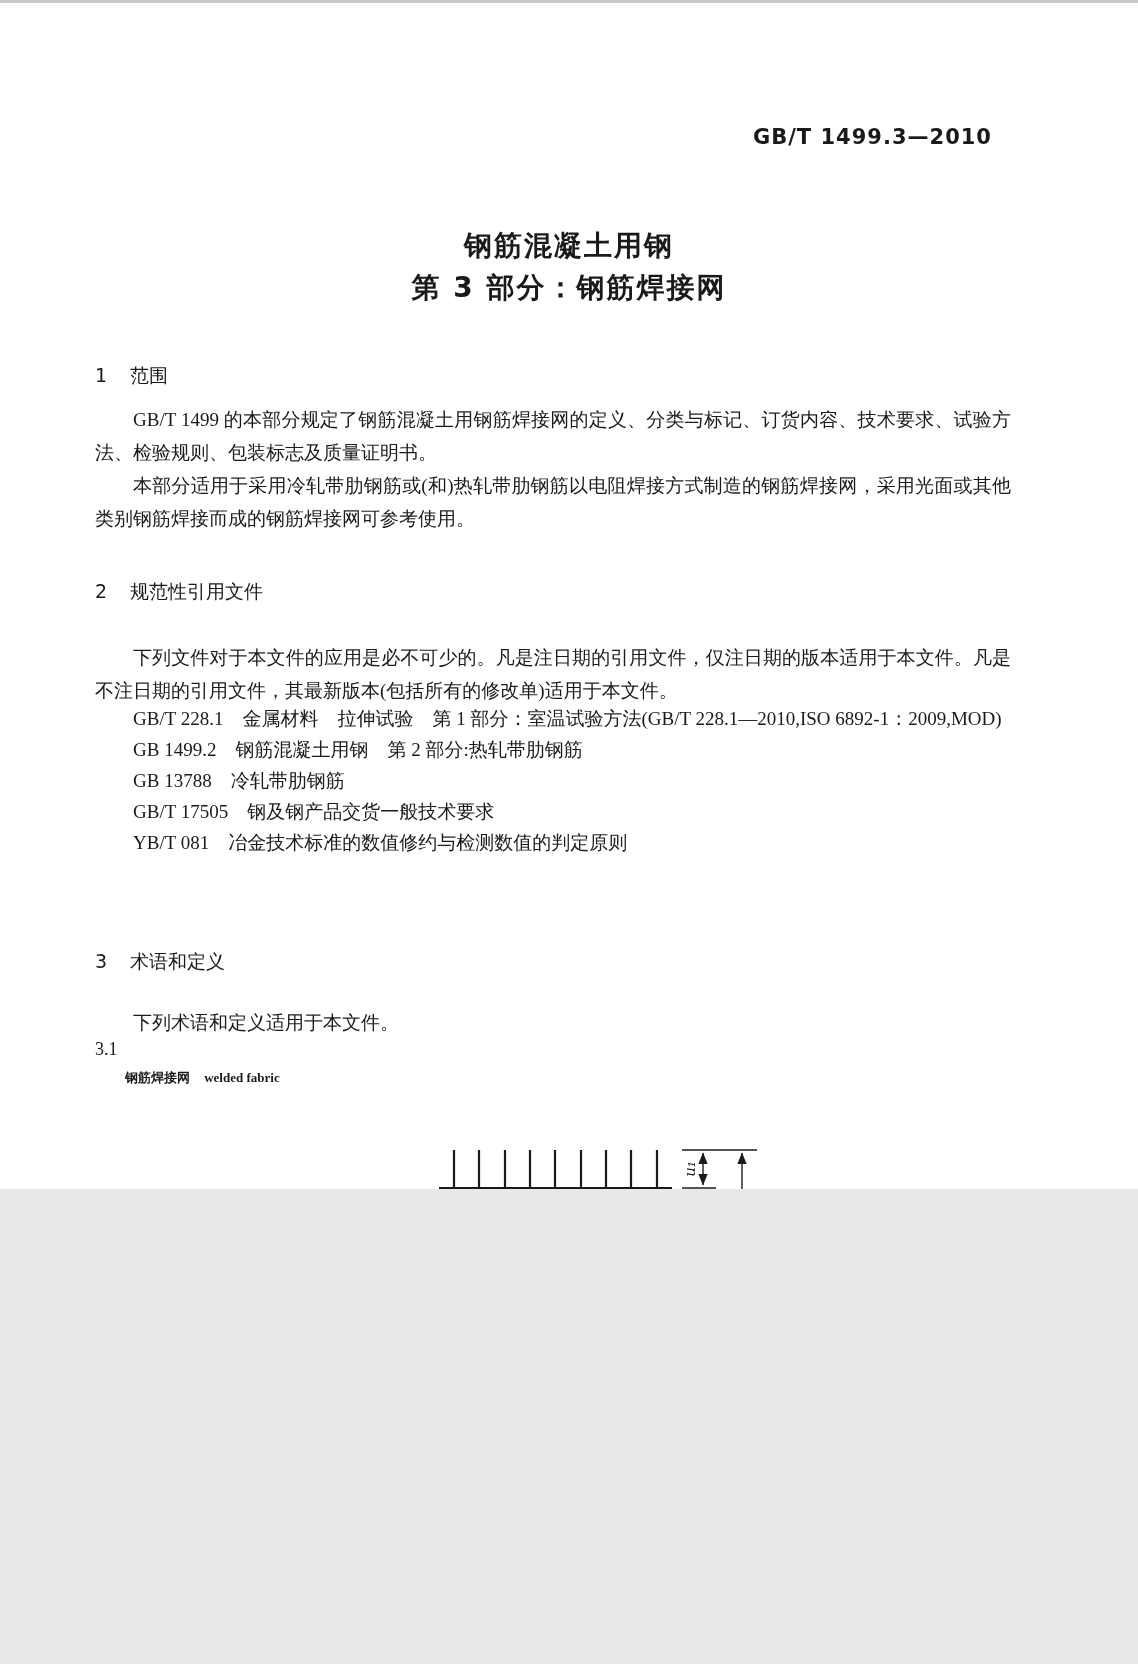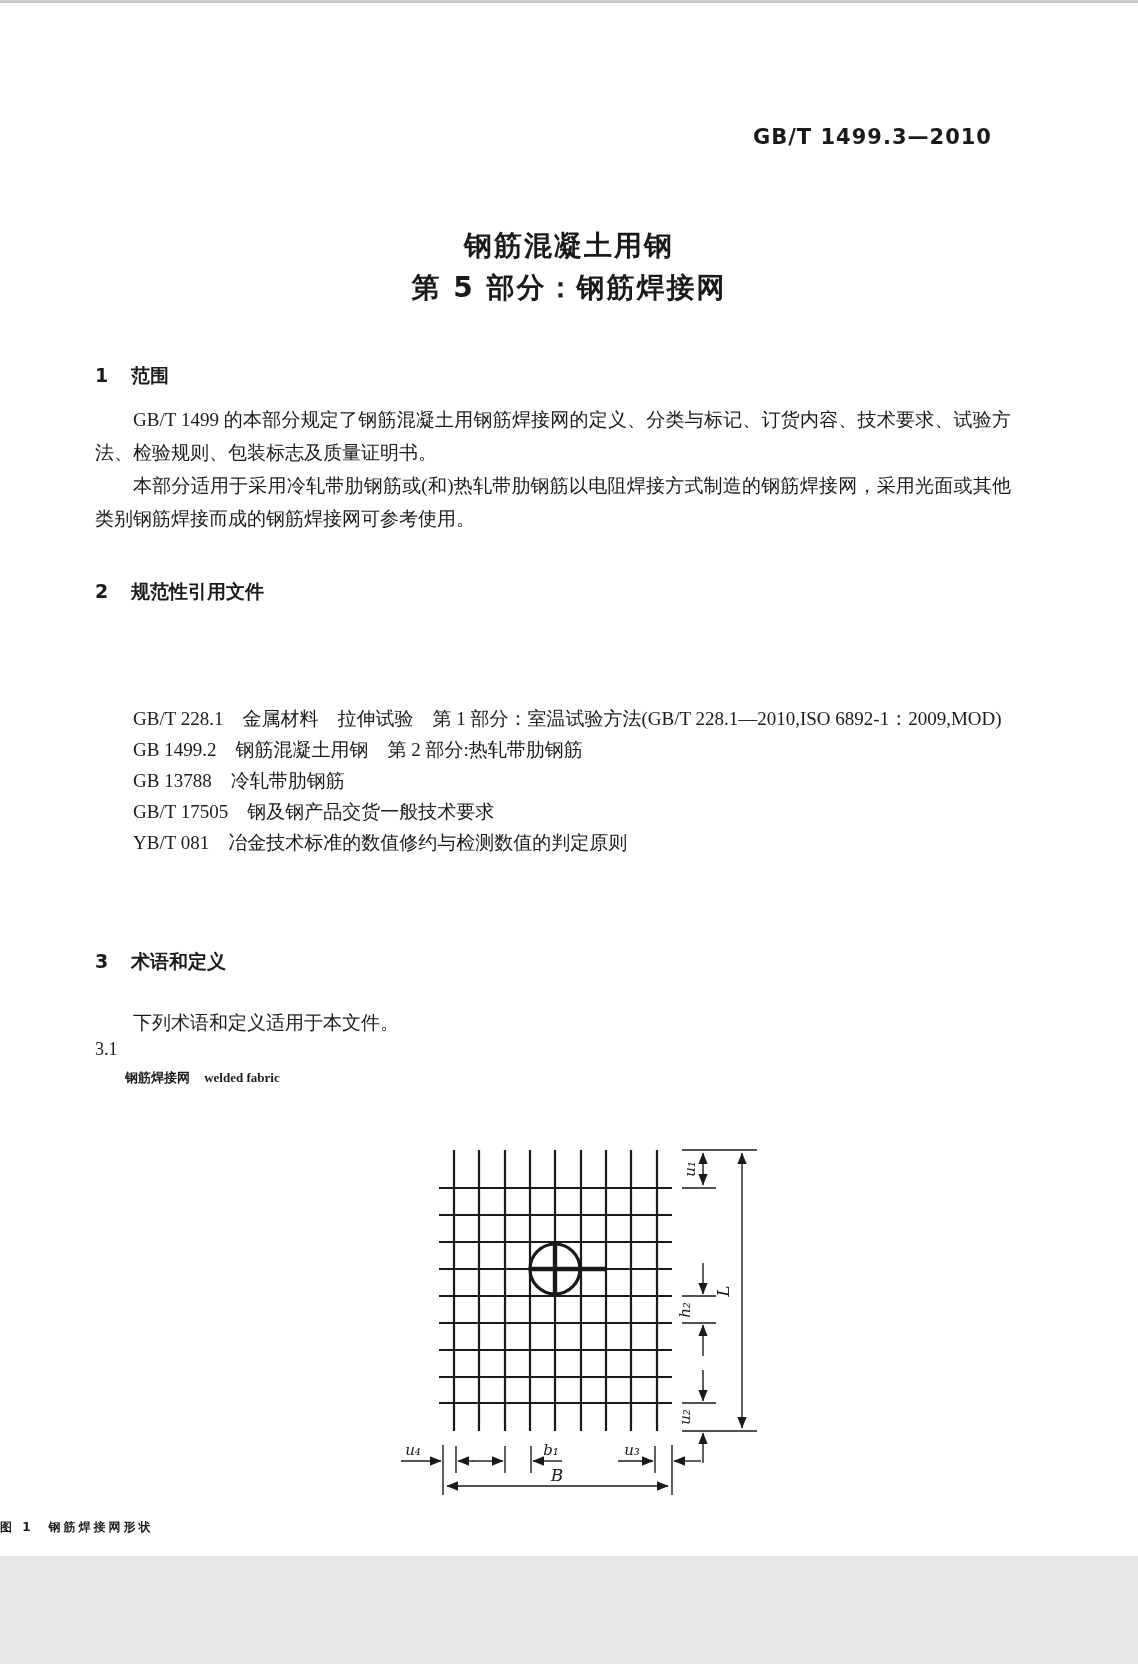--- a/index.html
+++ b/index.html
@@ -1,18 +1,18 @@
 <!DOCTYPE html>
 <html><head>
 <meta charset="utf-8">
 <style>
   html,body { margin:0; padding:0; background:#e8e8e8; }
   .page {
     position:relative;
-    width:1138px; height:1556px;
+    width:1138px; height:1189px;
     margin:0 auto;
     background:#ffffff;
     border-top:3px solid #c9c9c9;
     box-sizing:border-box;
     color:#1a1a1a;
     font-family:"Liberation Serif","DejaVu Serif",serif;
     overflow:hidden;
   }
   .abs { position:absolute; }
 
@@ -24,21 +24,21 @@
   }
   .doc-title { left:0; width:100%; text-align:center;
     font-family:"DejaVu Sans","Liberation Sans",sans-serif;
     font-weight:bold; font-size:28px; letter-spacing:2px; }
   .t1 { top:224px; }
   .t2 { top:266px; }
 
   .sec-heading {
     left:95px;
     font-family:"DejaVu Sans","Liberation Sans",sans-serif;
-    font-weight:bold; font-size:19px;
+    font-weight:normal; font-size:19px;
   }
   .sec-heading .sec-label { margin-left:1.2em; }
 
   .body-par {
     left:95px; width:916px;
     font-size:19px; line-height:33px;
     text-align:justify; text-justify:inter-ideograph;
   }
   .ind { text-indent:2em; }
 
@@ -69,31 +69,32 @@
   svg.fig text.big { font-size:17px; }
 </style>
 </head>
 <body>
 
 <div class="page">
 
   <div class="abs std-code">GB/T 1499.3—2010</div>
 
   <div class="abs doc-title t1">钢筋混凝土用钢</div>
-  <div class="abs doc-title t2">第 5 部分：钢筋焊接网</div>
+  <div class="abs doc-title t2">第 3 部分：钢筋焊接网</div>
 
   <div class="abs sec-heading" style="top:360px">
     <span>1</span><span class="sec-label">范围</span>
   </div>
   <div class="abs body-par ind" style="top:400px">GB/T 1499 的本部分规定了钢筋混凝土用钢筋焊接网的定义、分类与标记、订货内容、技术要求、试验方法、检验规则、包装标志及质量证明书。</div>
   <div class="abs body-par ind" style="top:466px">本部分适用于采用冷轧带肋钢筋或(和)热轧带肋钢筋以电阻焊接方式制造的钢筋焊接网，采用光面或其他类别钢筋焊接而成的钢筋焊接网可参考使用。</div>
 
   <div class="abs sec-heading" style="top:576px">
     <span>2</span><span class="sec-label">规范性引用文件</span>
   </div>
+  <div class="abs body-par ind" style="top:638px">下列文件对于本文件的应用是必不可少的。凡是注日期的引用文件，仅注日期的版本适用于本文件。凡是不注日期的引用文件，其最新版本(包括所有的修改单)适用于本文件。</div>
   <div class="abs body-par refs" style="top:700px">
     <p>GB/T 228.1　金属材料　拉伸试验　第 1 部分：室温试验方法(GB/T 228.1—2010,ISO 6892-1：2009,MOD)</p>
     <p>GB 1499.2　钢筋混凝土用钢　第 2 部分:热轧带肋钢筋</p>
     <p>GB 13788　冷轧带肋钢筋</p>
     <p>GB/T 17505　钢及钢产品交货一般技术要求</p>
     <p>YB/T 081　冶金技术标准的数值修约与检测数值的判定原则</p>
   </div>
 
   <div class="abs sec-heading" style="top:946px">
     <span>3</span><span class="sec-label">术语和定义</span>

